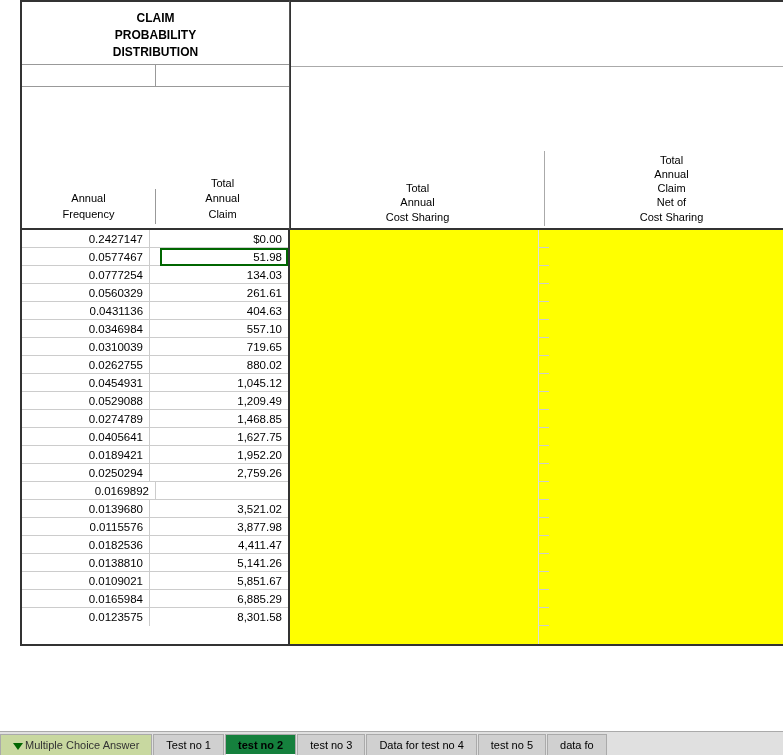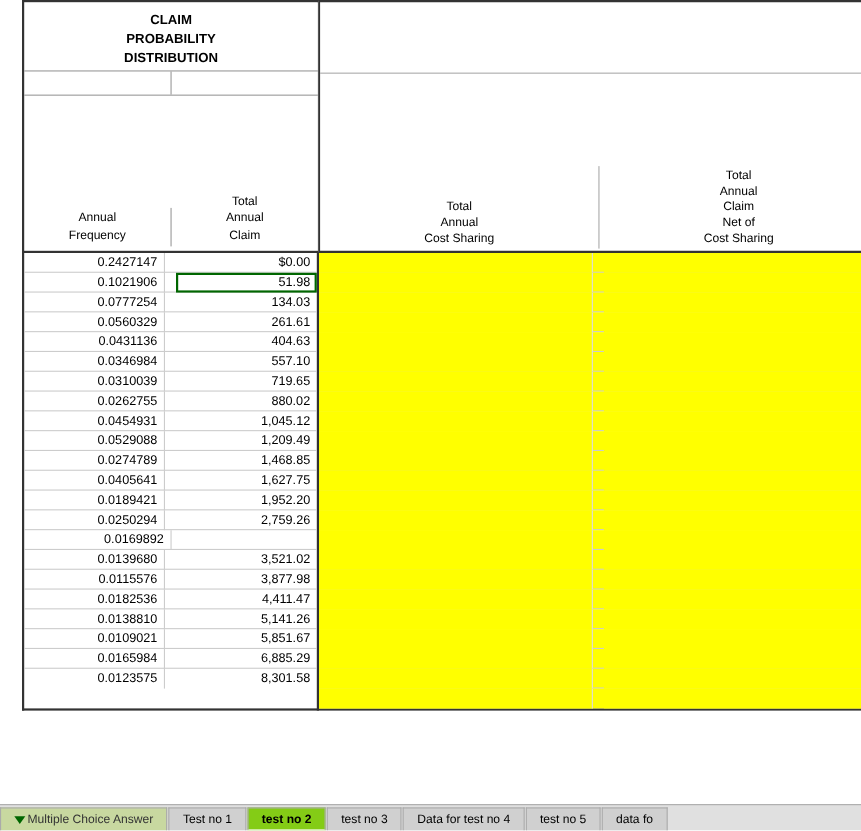--- a/index.html
+++ b/index.html
@@ -73,21 +73,21 @@
       background: #d0d0d0;
       font-size: 11px;
       line-height: 21px;
       cursor: pointer;
       color: #000;
       margin-right: 1px;
       white-space: nowrap;
     }
 
     .tab.active {
-      background: #84cc16;
+      background: #15803d;
       font-weight: bold;
       border-bottom: 1px solid #fff;
       position: relative;
       z-index: 2;
     }
 
     .tab.first {
       background: #c8d8a0;
       color: #333;
     }
@@ -264,21 +264,21 @@
     </div>
 
     <div class="data-area">
       <div class="data-left" id="data-left-panel">
 
       <div class="data-row">
             <div class="data-cell cell-freq">0.2427147</div>
             <div class="data-cell cell-claim">$0.00</div>
           </div>
           <div class="data-row">
-            <div class="data-cell cell-freq">0.1021906</div>
+            <div class="data-cell cell-freq">0.0577467</div>
             <div class="data-cell cell-claim" style="outline: rgb(0, 102, 0) solid 2px; outline-offset: -2px;">51.98</div>
           </div>
           <div class="data-row">
             <div class="data-cell cell-freq">0.0777254</div>
             <div class="data-cell cell-claim">134.03</div>
           </div>
           <div class="data-row">
             <div class="data-cell cell-freq">0.0560329</div>
             <div class="data-cell cell-claim">261.61</div>
           </div>

